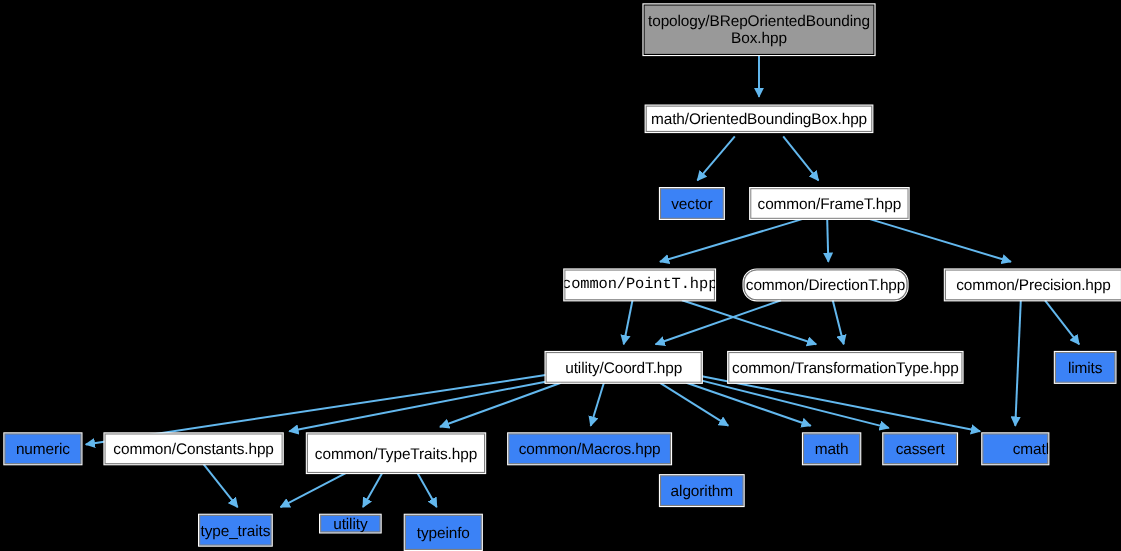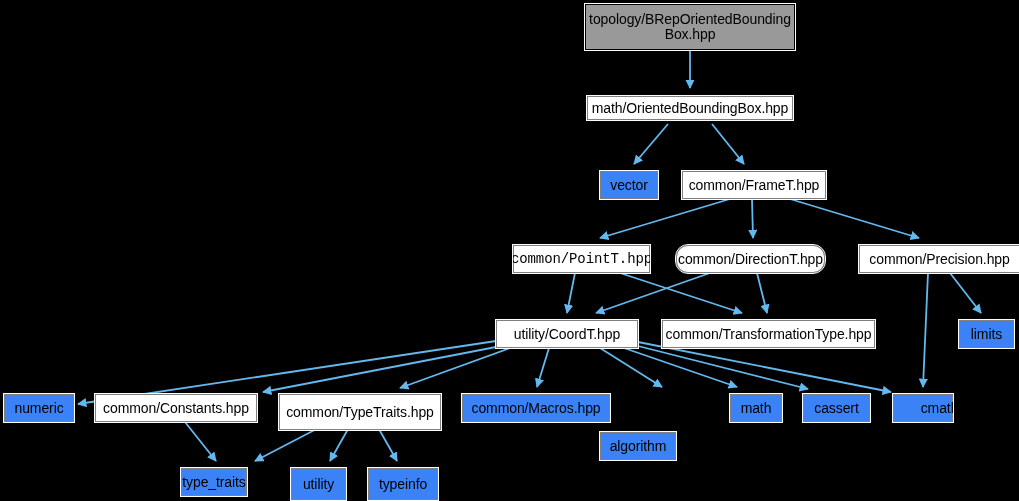--- a/index.html
+++ b/index.html
@@ -84,16 +84,16 @@
       <div class="node sys" style="left: 959px; top: 320px; width: 55px; height: 28px;">limits</div>
       <div class="node sys" style="left: 4px; top: 394px; width: 70px; height: 28px;">numeric</div>
       <div class="node" style="left: 95px; top: 394px; width: 162px; height: 28px;">common/Constants.hpp</div>
       <div class="node" style="left: 279px; top: 394px; width: 162px; height: 36px;">common/TypeTraits.hpp</div>
       <div class="node sys" style="left: 462px; top: 394px; width: 148px; height: 28px;">common/Macros.hpp</div>
       <div class="node sys" style="left: 600px; top: 394px; width: 76px; height: 28px; margin-top: 38px;">algorithm</div>
       <div class="node sys" style="left: 730px; top: 394px; width: 52px; height: 28px;">math</div>
       <div class="node sys" style="left: 803px; top: 394px; width: 67px; height: 28px;">cassert</div>
       <div class="node sys" style="left: 893px; top: 394px; width: 60px; height: 28px; padding-left: 37px;">cmath</div>
       <div class="node sys" style="left: 181px; top: 468px; width: 66px; height: 28px;">type_traits</div>
-      <div class="node sys" style="left: 291px; top: 468px; width: 55px; height: 32px;">utility</div>
+      <div class="node sys" style="left: 291px; top: 468px; width: 55px; height: 16px;">utility</div>
       <div class="node sys" style="left: 368px; top: 468px; width: 70px; height: 32px;">typeinfo</div>
     </div>
 </div>
 
 </body></html>

